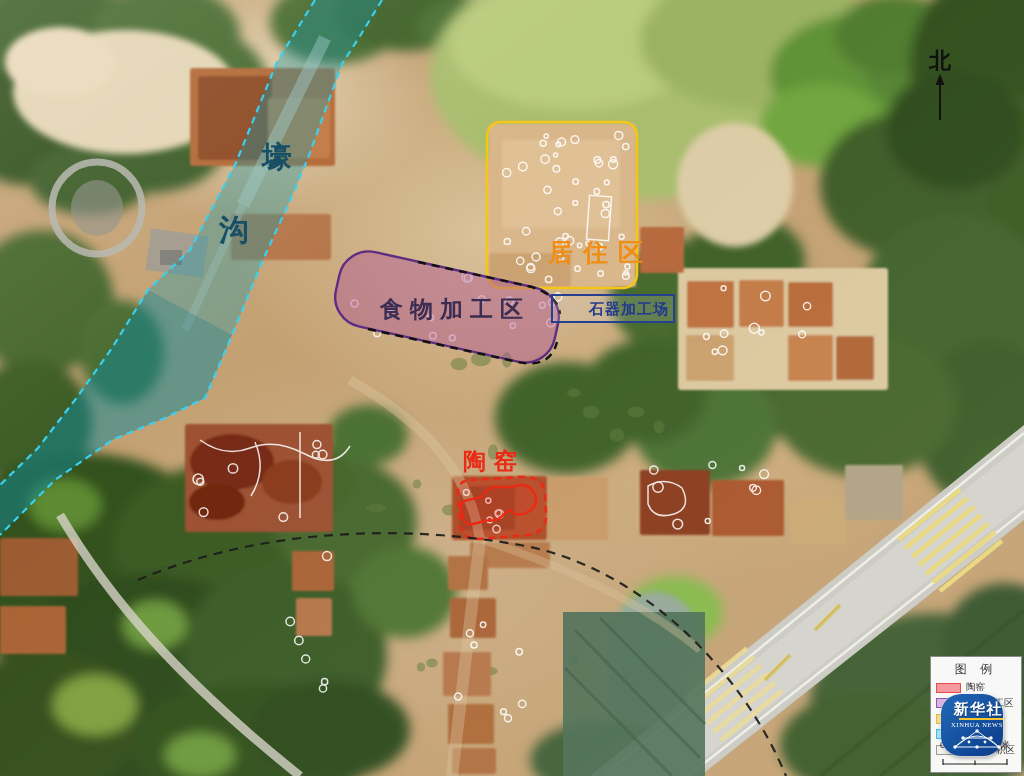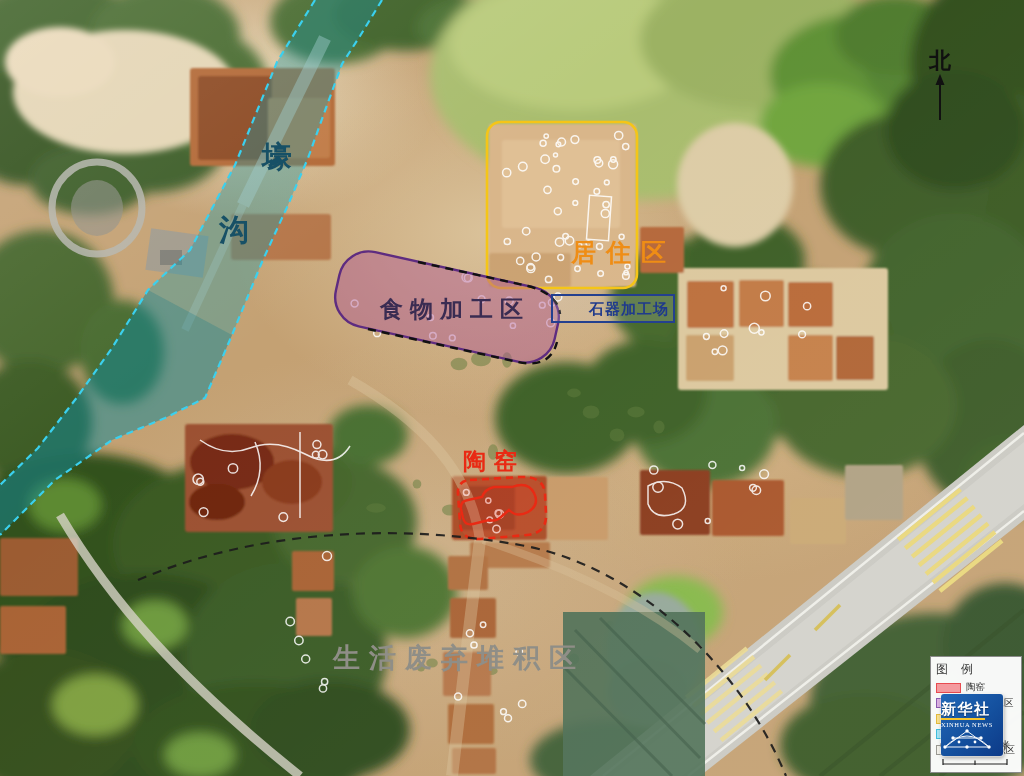--- a/index.html
+++ b/index.html
@@ -7,45 +7,45 @@
          font-family:"Liberation Sans",sans-serif;
          background:
            radial-gradient(420px 300px at 48% 30%, #dac29a 0%, rgba(218,194,154,0) 62%),
            radial-gradient(520px 330px at 40% 72%, #cdb088 0%, rgba(205,176,136,0) 65%),
            radial-gradient(320px 210px at 24% 12%, #e6d7b6 0%, rgba(230,215,182,0) 60%),
            radial-gradient(400px 260px at 70% 55%, #cfae7e 0%, rgba(207,174,126,0) 60%),
            #c4a173;}
   #terrain{position:absolute;left:0;top:0;}
   .lbl{position:absolute;white-space:nowrap;line-height:1;}
   #lbl-moat1,#lbl-moat2{font-size:30px;font-weight:600;color:var(--moat-label);}
-  #lbl-res{left:548px;top:240px;font-size:25px;font-weight:700;letter-spacing:10px;color:var(--res-label);margin-left:23px;}
+  #lbl-res{left:548px;top:240px;font-size:25px;font-weight:700;letter-spacing:10px;color:var(--res-label);}
   #lbl-food{left:380px;top:298px;font-size:23px;font-weight:700;letter-spacing:7px;color:var(--food-label);}
   #lbl-kiln{left:463px;top:450px;font-size:23px;font-weight:700;letter-spacing:8px;color:var(--kiln);}
   #lbl-waste{left:333px;top:645px;font-size:27px;font-weight:600;letter-spacing:9px;color:var(--waste-label);}
   #box-stone{left:551px;top:294px;width:88px;height:25px;border:2px solid #24408f;
              background:rgba(225,230,240,.18);display:flex;align-items:center;justify-content:center;
              font-size:15px;font-weight:700;letter-spacing:1px;color:var(--stone-label);padding-left:32px;}
   #north{position:absolute;left:920px;top:50px;width:40px;text-align:center;}
   #north .nchar{font-size:22px;font-weight:700;color:#101010;line-height:1;}
   #north svg{display:block;margin:2px auto 0;}
   
   #legend{position:absolute;left:930px;top:656px;width:92px;height:117px;
           background:rgba(255,255,255,.96);border:1px solid #8a8a8a;box-sizing:border-box;
           padding:3px 5px 2px 5px;}
-  #legend .ltitle{font-size:12px;letter-spacing:5px;color:#3a3a3a;margin:1px 0 3px 0;font-family:Liberation Serif, serif;}
+  #legend .ltitle{text-align:center;font-size:12px;letter-spacing:5px;color:#3a3a3a;margin:1px 0 3px 0;}
   .legend-row{display:flex;align-items:center;gap:5px;height:13px;margin:2.5px 0;position:relative;}
   .legend-row .sw{width:25px;height:10px;border:1.5px solid #888;box-sizing:border-box;flex:0 0 auto;}
   .legend-row .sl{font-size:9.5px;color:#333;white-space:nowrap;}
   .legend-row.last .sl{position:absolute;right:1px;top:1px;}
   #scale{position:absolute;left:8px;bottom:2px;width:72px;}
   #scale .nums{display:flex;justify-content:space-between;font-size:9.5px;color:#222;padding:0 1px;}
   
-  #logo{position:absolute;left:941px;top:694px;width:62px;height:62px;border-radius:3px;
+  #logo{position:absolute;left:941px;top:694px;width:62px;height:62px;border-radius:20px;
         background:linear-gradient(135deg,#2268b8 0%,var(--logo-bg) 55%,#0d3a88 100%);
-        display:flex;flex-direction:column;align-items:flex-start;justify-content:center;
+        display:flex;flex-direction:column;align-items:flex-end;justify-content:center;
         box-shadow:0 0 0 1px rgba(255,255,255,.35), 1px 2px 4px rgba(0,0,0,.35);}
   #logo .cn{color:#fff;font-size:15px;font-weight:700;letter-spacing:1.5px;line-height:1;text-shadow:0 1px 1px rgba(0,0,0,.4);}
   #logo .bar{width:44px;height:2px;background:var(--logo-accent);margin:2px 0;}
   #logo .en{color:#fff;font-family:"Liberation Serif",serif;font-size:6.5px;letter-spacing:.6px;line-height:1;}
 </style>
 </head>
 <body>
 
 <div id="stage">
 
@@ -382,21 +382,20 @@
   <path d="M138,580 C250,532 390,522 520,545 C640,566 742,670 786,776" style="stroke:var(--arc)" stroke-width="2.2" stroke-dasharray="9 7" fill="none" opacity=".92"></path>
  </g>
 </svg>
 
 <div class="lbl" id="lbl-moat1" style="left:262px;top:142px">壕</div>
 <div class="lbl" id="lbl-moat2" style="left:219px;top:215px">沟</div>
 <div class="lbl" id="lbl-res">居住区</div>
 <div class="lbl" id="lbl-food">食物加工区</div>
 <div class="lbl" id="box-stone">石器加工场</div>
 <div class="lbl" id="lbl-kiln">陶窑</div>
-<div class="lbl" id="lbl-waste">生活废弃堆积区</div>
 
 <div id="north">
   <div class="nchar">北</div>
   <svg width="14" height="48" viewBox="0 0 14 48">
     <polygon points="7,0 2.5,11 11.5,11" fill="#111"></polygon>
     <line x1="7" y1="9" x2="7" y2="46" stroke="#111" stroke-width="2"></line>
   </svg>
 </div>
 
 <div id="legend">

